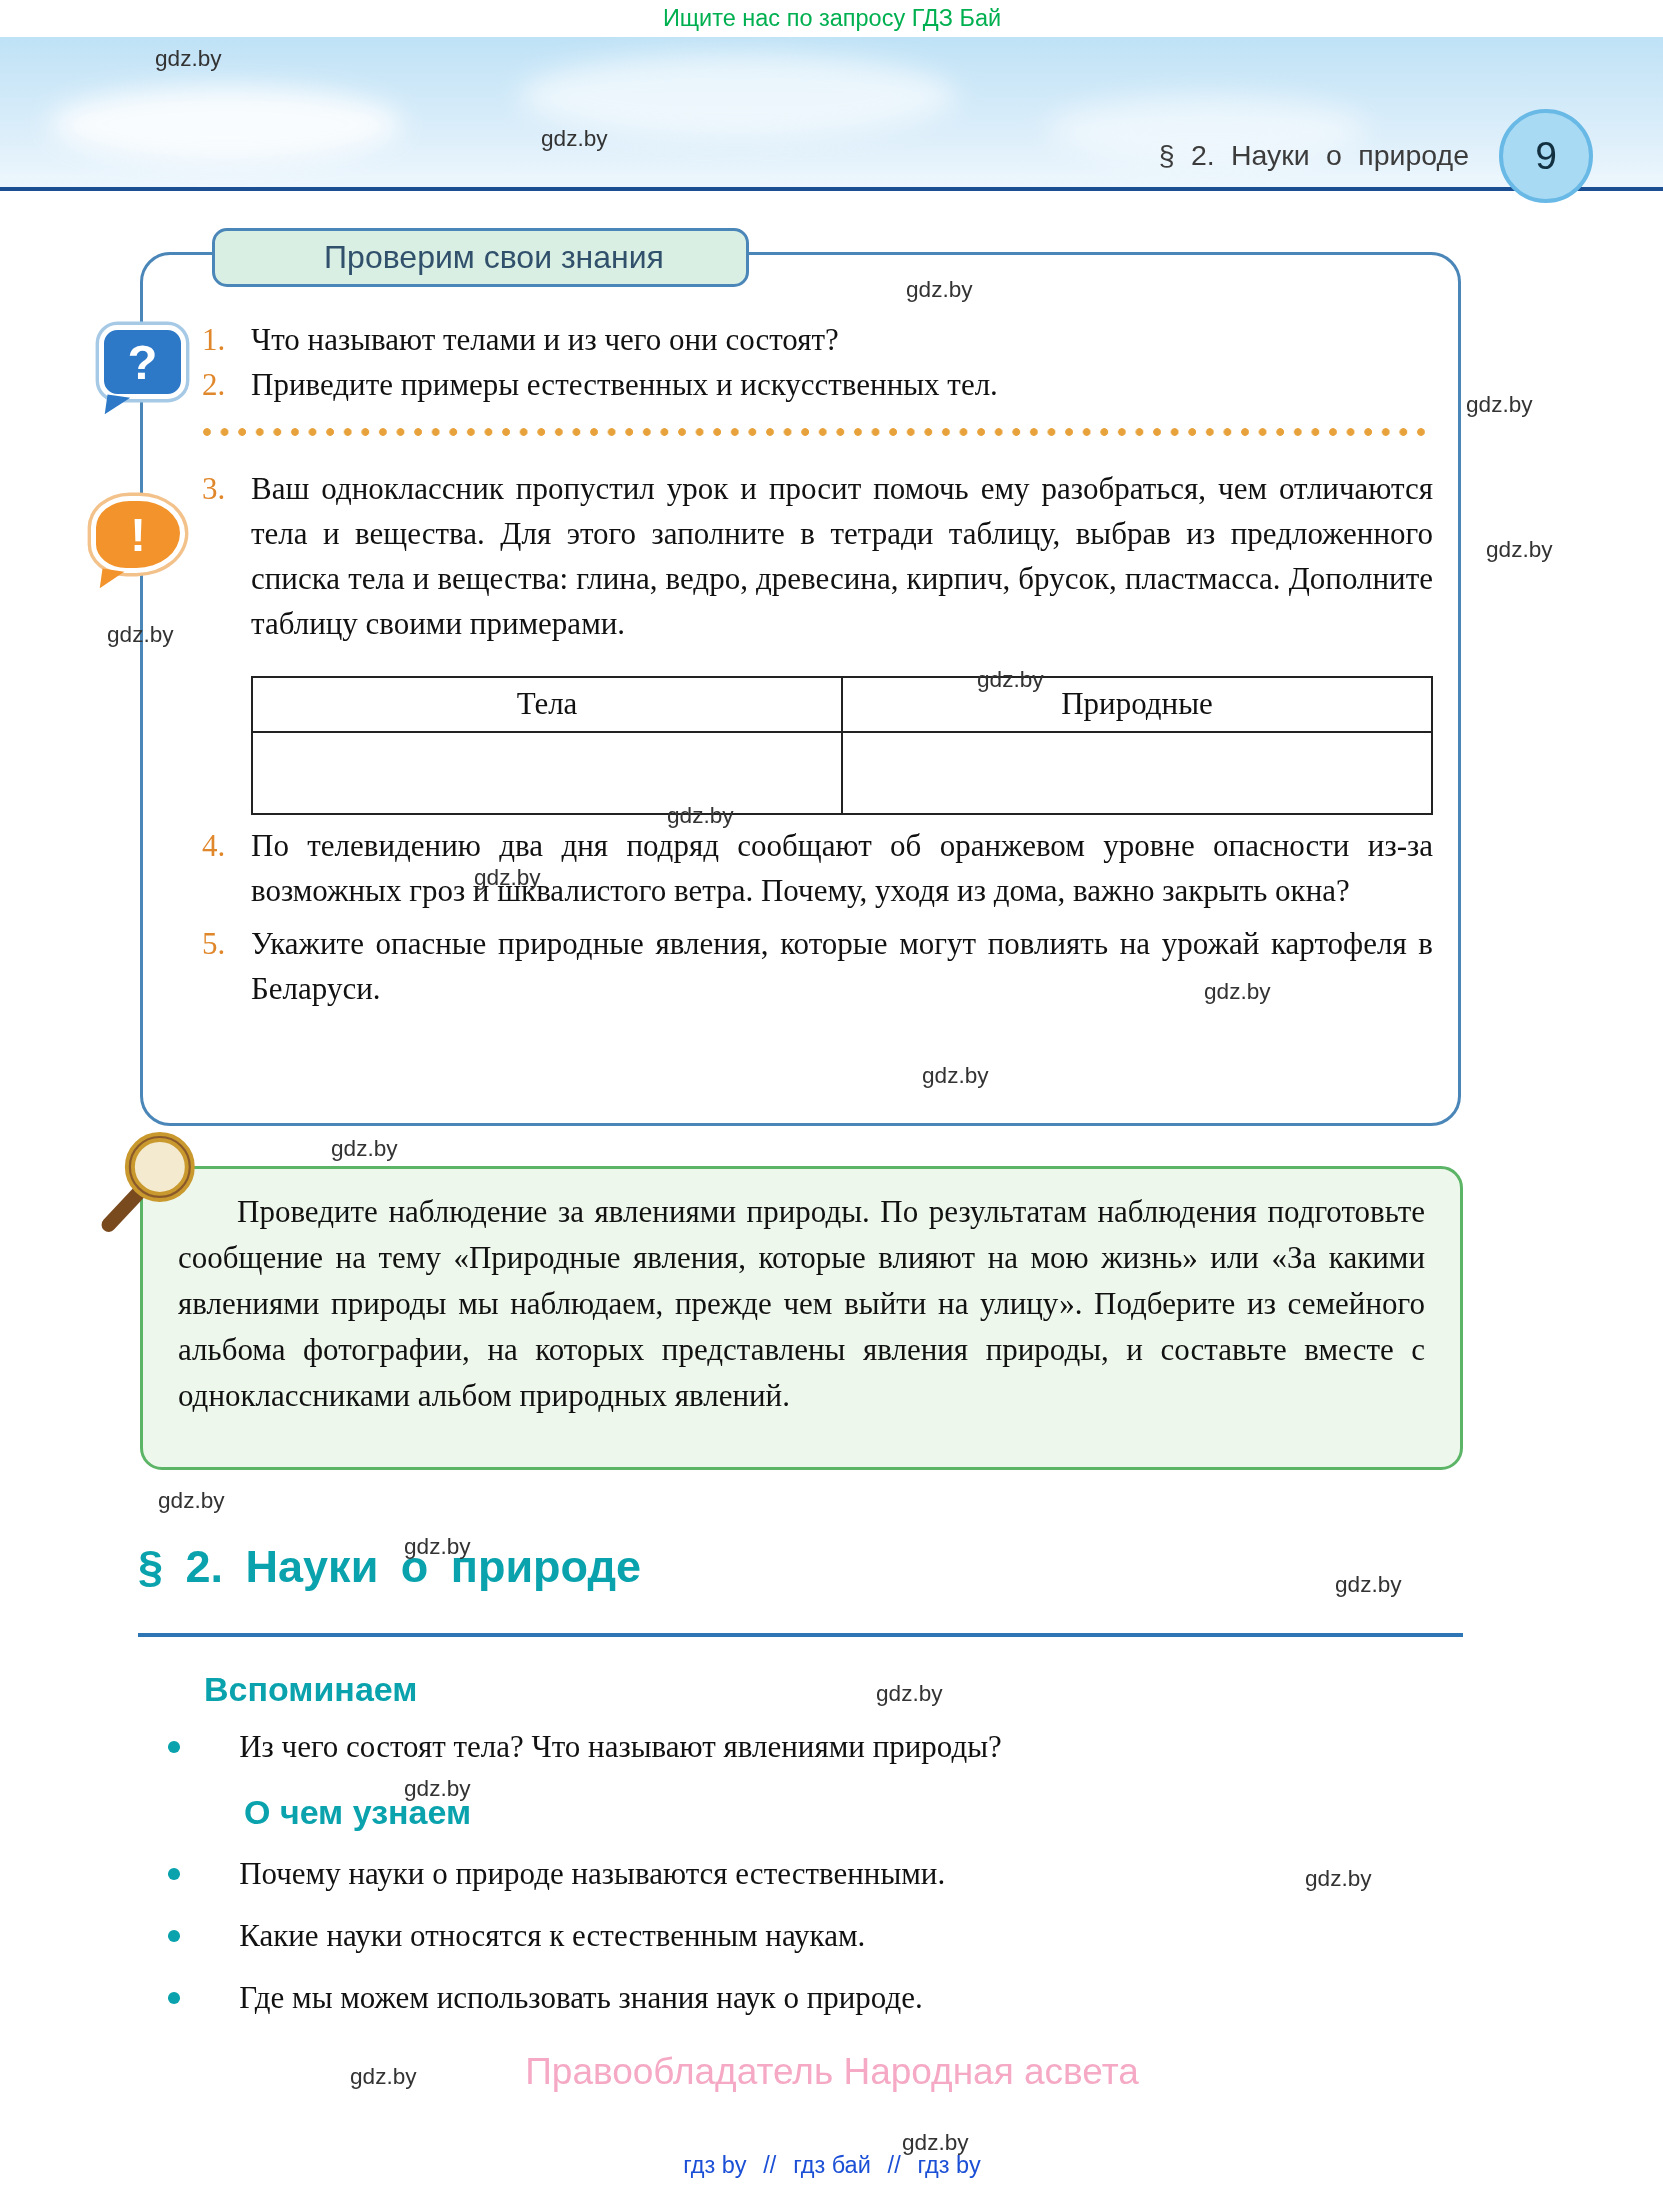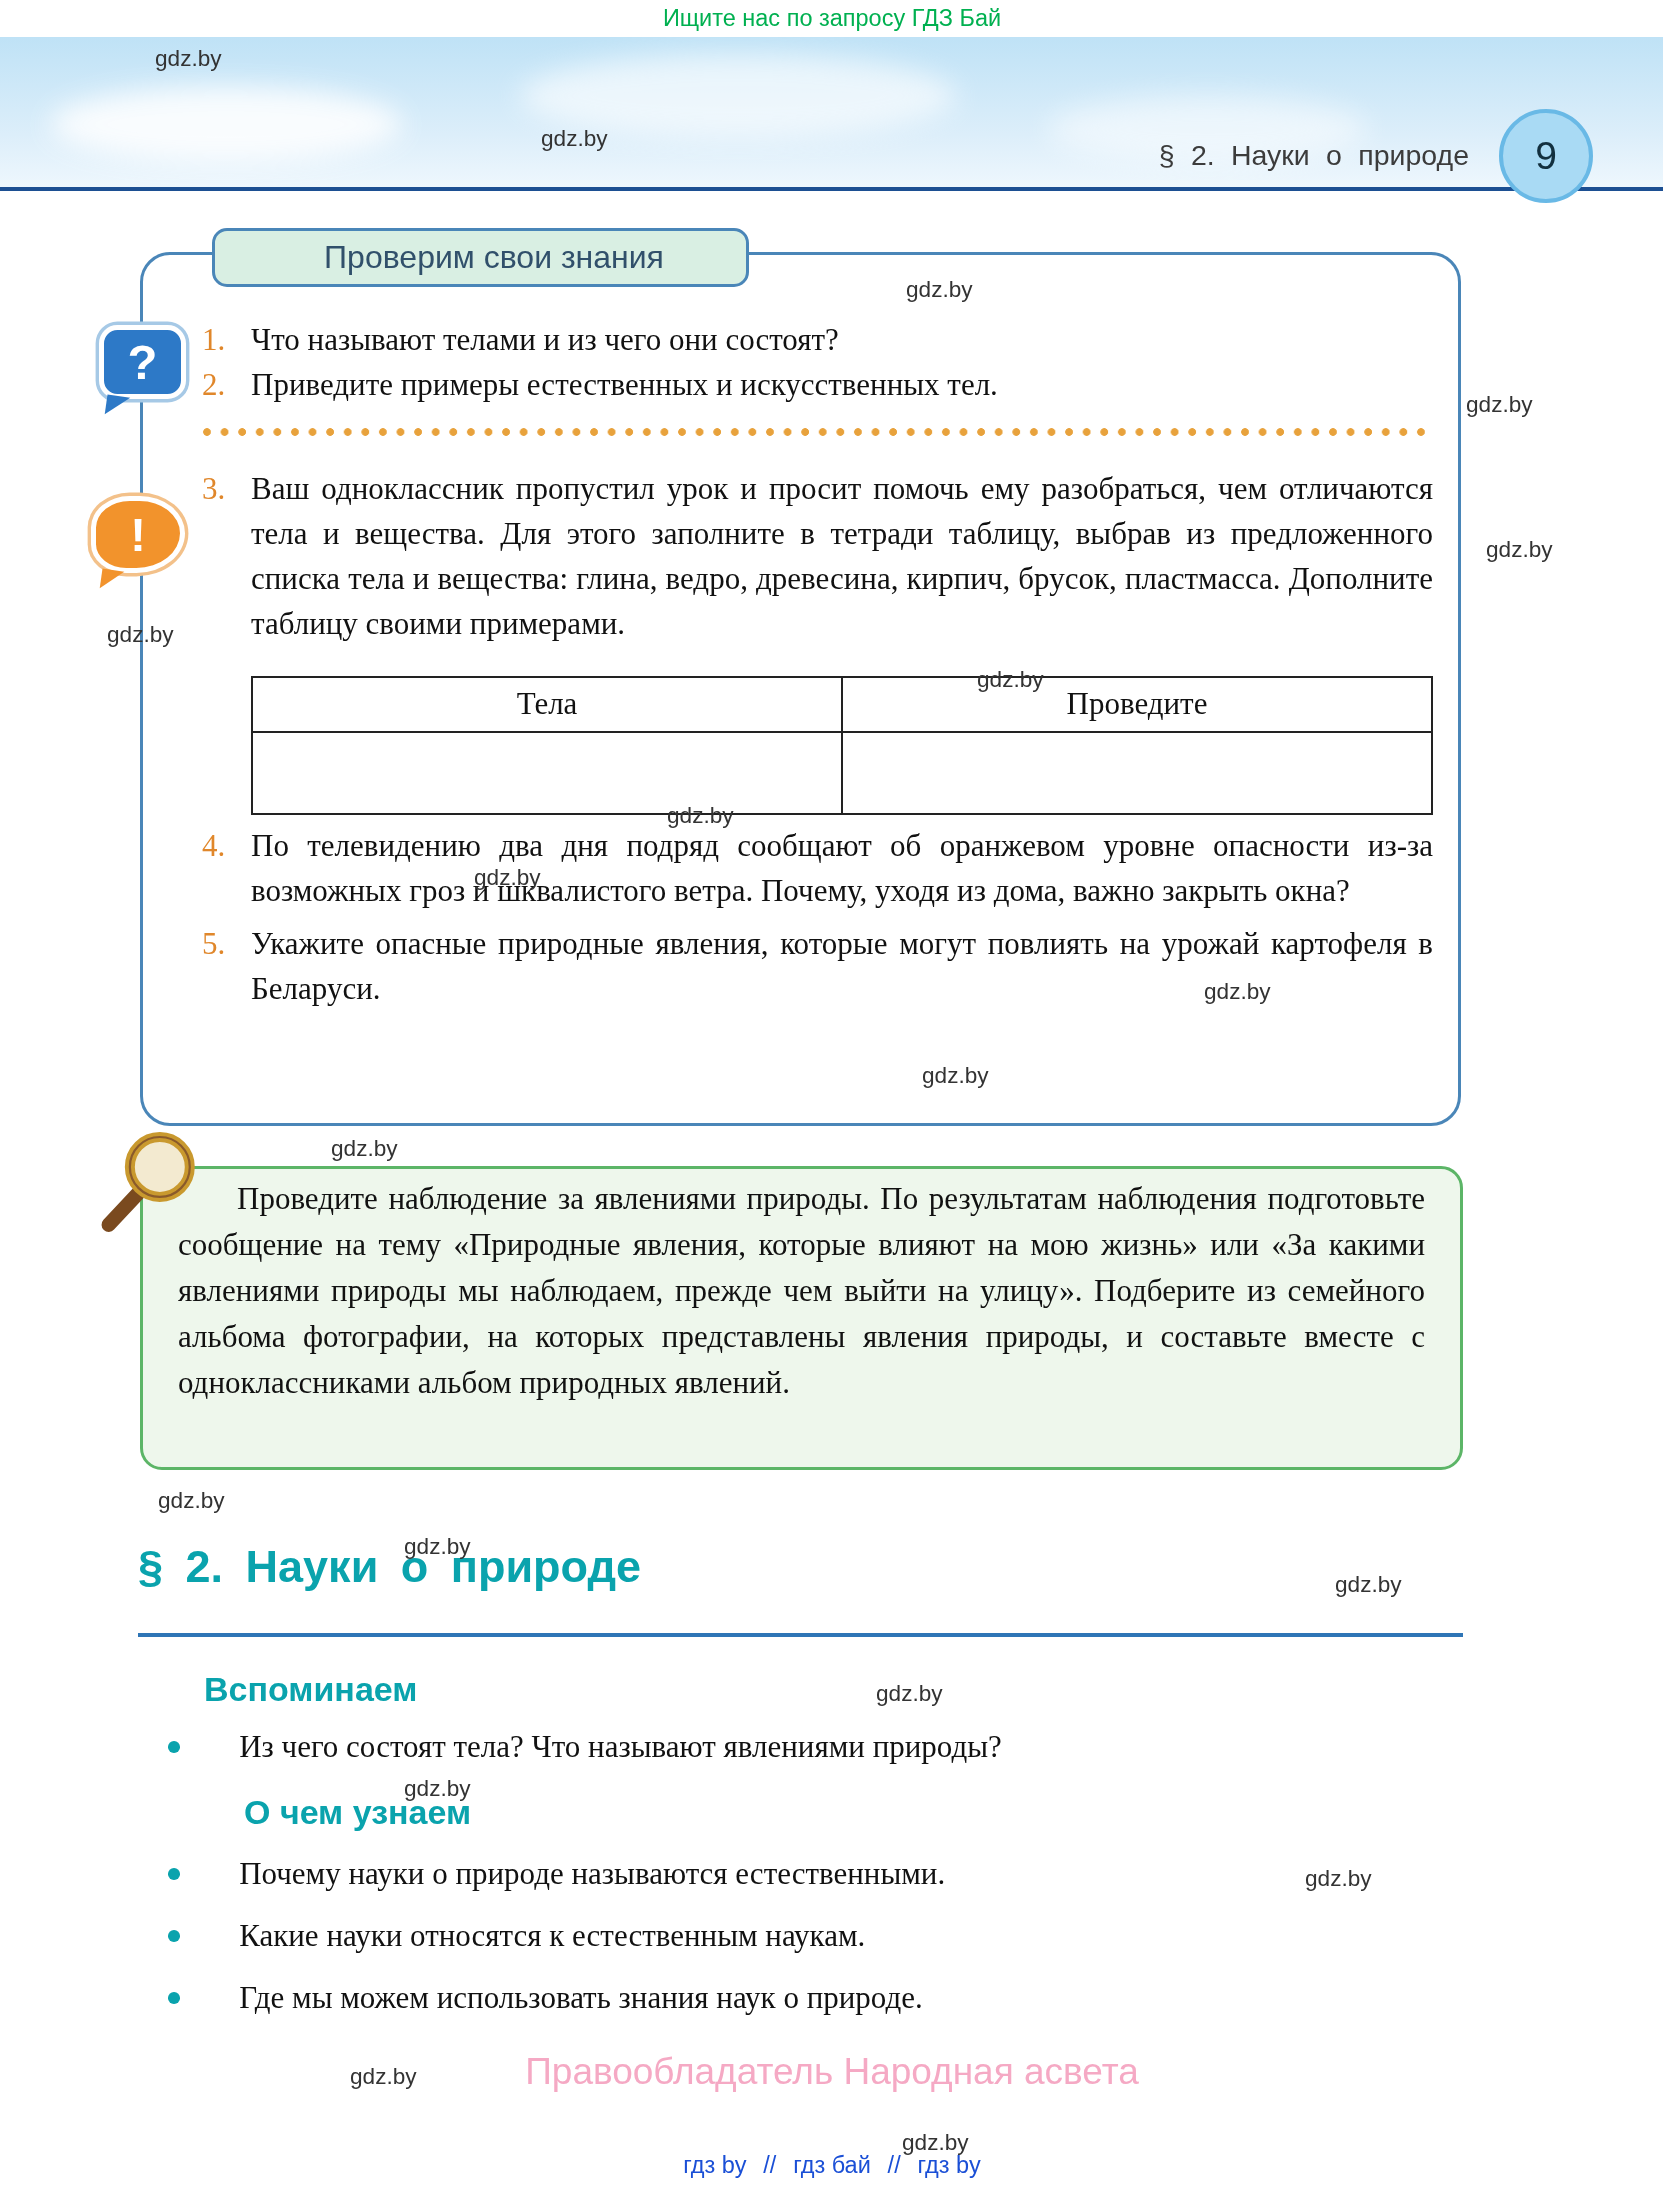--- a/index.html
+++ b/index.html
@@ -86,21 +86,21 @@
   }
   .exicon::after {
     content:""; position:absolute; left:5px; bottom:-22px; width:0; height:0;
     border-left:22px solid #f2932c; border-bottom:20px solid transparent; transform:rotate(8deg);
   }
 
   
   .green-box {
     position:absolute; left:140px; top:1166px; width:1323px; min-height:304px;
     border:3.4px solid #5cb567; border-radius:22px; background:#eef7ec;
-    padding:7px 35px 22px 35px; z-index:2;
+    padding:20px 35px 22px 35px; z-index:2;
   }
   .green-box p { margin:0; font-size:31px; line-height:46px; text-align:justify; text-indent:59px; }
   .mag { position:absolute; left:91px; top:1127px; width:111px; height:111px; z-index:4; }
 
   
   .section-title {
     position:absolute; left:138px; top:1541px; z-index:2;
     font-family:"Liberation Sans",sans-serif; font-size:45px; font-weight:700;
     color:#0aa3ad; word-spacing:10px;
   }
@@ -165,21 +165,21 @@
 
     <div class="q q3">
       <span class="qnum">3.</span>
       <p class="qtext">Ваш одноклассник пропустил урок и просит помочь ему разобраться, чем отличаются тела и вещества. Для этого заполните в тетради таблицу, выбрав из предложенного списка тела и вещества: глина, ведро, древесина, кирпич, брусок, пластмасса. Дополните таблицу своими примерами.</p>
     </div>
 
     <table class="tbl">
       <tbody>
           <tr>
         <th style="width:50%;">Тела</th>
-        <th style="width:50%;">Проведите</th>
+        <th style="width:50%;">Природные</th>
       </tr>
       <tr>
         <td></td>
         <td></td>
       </tr>
     </tbody>
       </table>
 
     <div class="q q4">
       <span class="qnum">4.</span>

